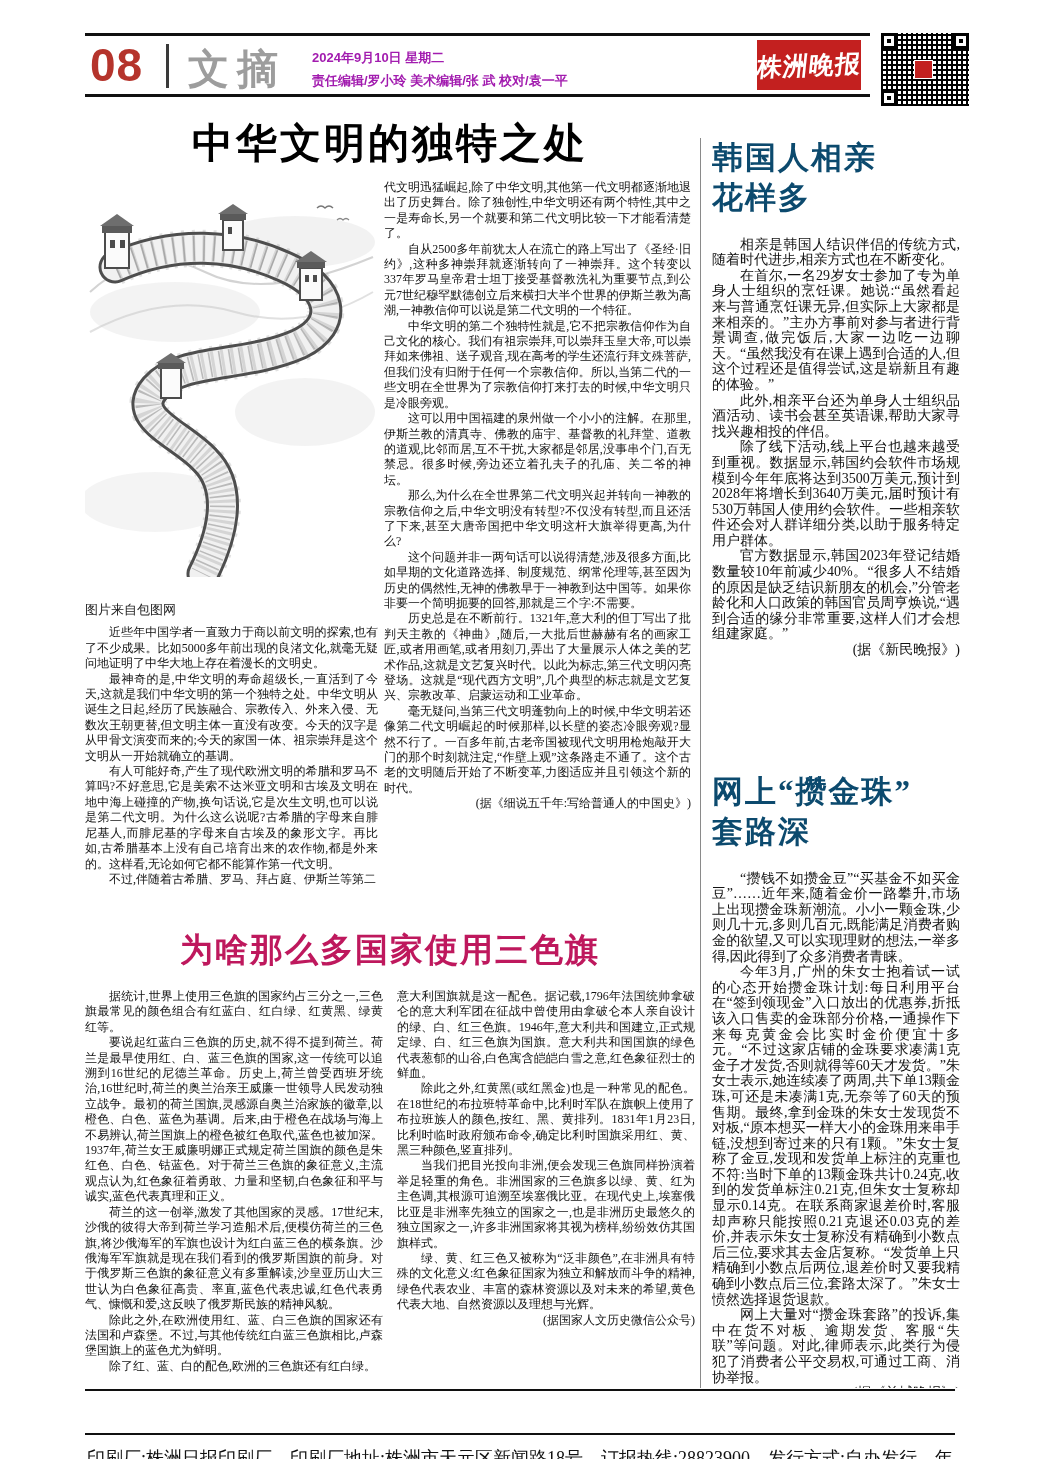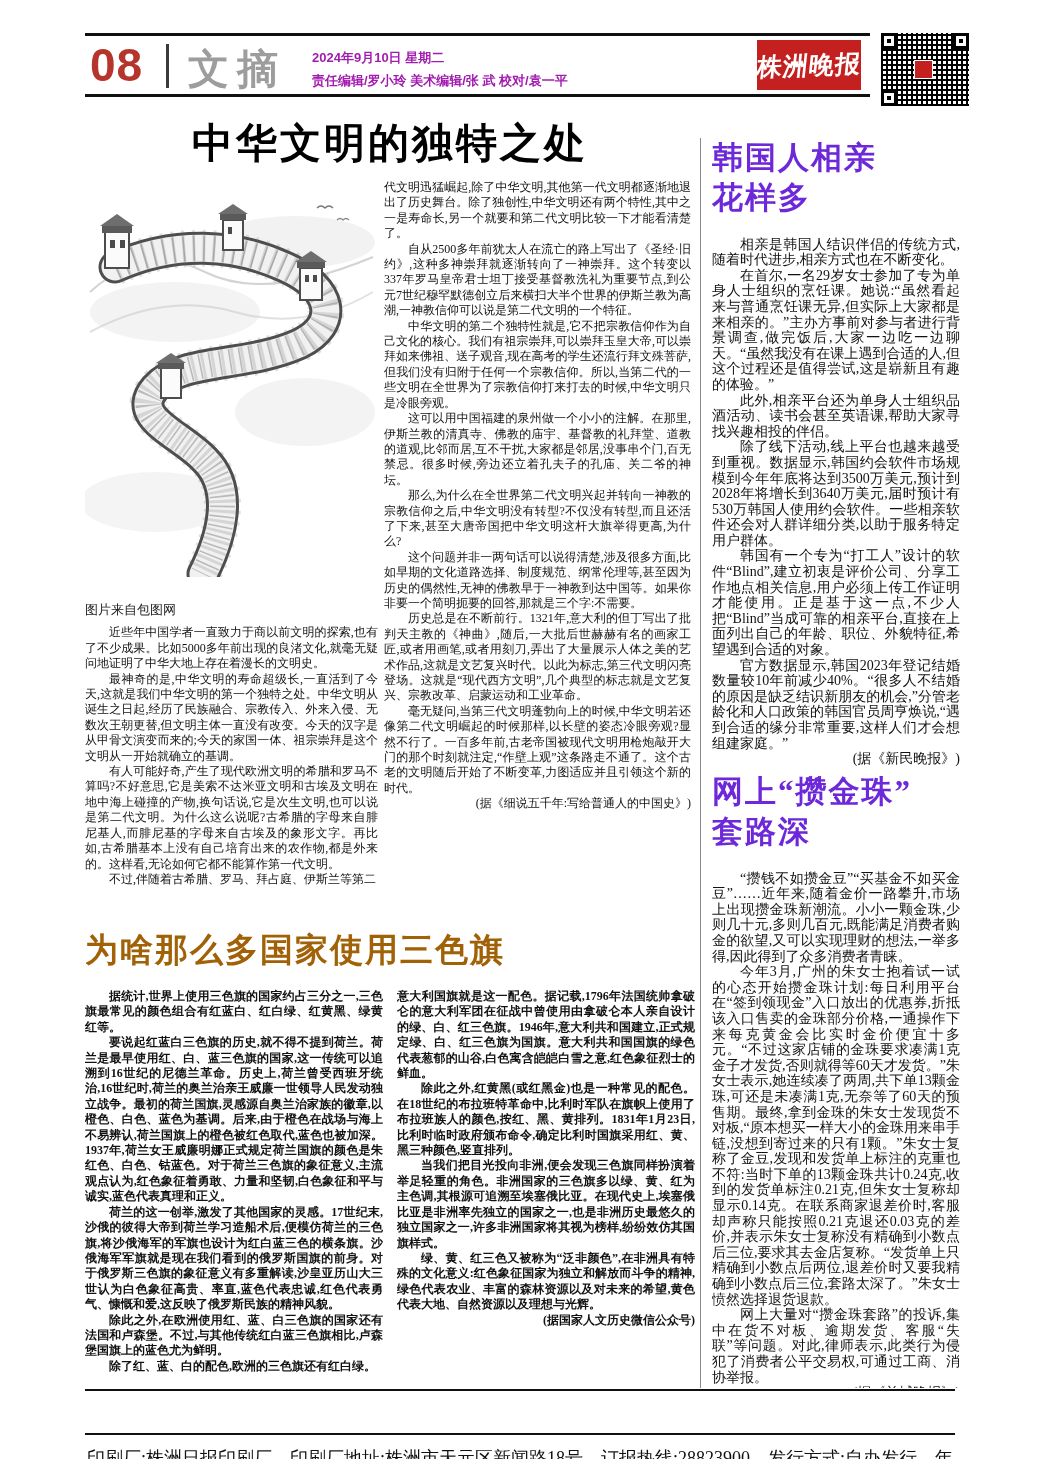--- a/index.html
+++ b/index.html
@@ -42,31 +42,31 @@
       font-family:"Liberation Sans","DejaVu Sans",sans-serif;font-weight:bold;font-size:41px;
       color:#000;letter-spacing:3px;}
   .left-col{position:absolute;left:85px;top:172px;width:293px;height:742px;overflow:hidden;}
   .figure{width:293px;height:428px;}
   .figure svg{display:block;}
   .caption{font-size:13px;color:#222;margin:2px 0 8px 0;}
   .mid-col{position:absolute;left:384px;top:180px;width:307px;height:736px;overflow:hidden;}
 
   
   .flags{position:absolute;left:85px;top:928px;width:610px;height:462px;overflow:hidden;}
-  .flags-title{text-align:left;font-weight:bold;font-size:33px;letter-spacing:2px;color:#a16207;
+  .flags-title{text-align:center;font-weight:bold;font-size:33px;letter-spacing:2px;color:#be185d;
       font-family:"Liberation Serif","DejaVu Serif",serif;margin:0 0 16px 0;}
-  .flags-cols{display:flex;gap:14px;font-weight:bold;}
+  .flags-cols{display:flex;gap:14px;}
   .flags-col{flex:1;height:392px;overflow:hidden;}
 
   
   .v-div{position:absolute;left:700px;top:138px;width:1px;height:1250px;background:#8a8a8a;}
   .side-art{position:absolute;left:712px;width:248px;overflow:hidden;}
   .korea{top:138px;height:628px;}
   .gold{top:772px;height:616px;}
-  .side-title{font-weight:bold;font-size:31px;line-height:1.3;letter-spacing:2px;color:#6d28d9;
+  .side-title{font-weight:bold;font-size:31px;line-height:1.3;letter-spacing:2px;color:#0c4a6e;
       font-family:"Liberation Serif","DejaVu Serif",serif;margin:0 0 18px 0;}
 
   
   .ft-rule-top{left:85px;top:1389px;width:870px;height:2px;}
   .ft-rule-bot{left:85px;top:1433px;width:870px;height:2px;}
   .footer-line{position:absolute;left:85px;top:1399px;width:870px;text-align:center;
       font-size:18px;color:#111;margin-top:47px;}
 </style>
 </head>
 <body>
@@ -185,21 +185,20 @@
 
   <div class="side-art korea art side-text">
     <h2 class="side-title">
       <span>韩国人相亲</span><br>
       <span>花样多</span>
     </h2>
     <p>相亲是韩国人结识伴侣的传统方式,随着时代进步,相亲方式也在不断变化。</p>
     <p>在首尔,一名29岁女士参加了专为单身人士组织的烹饪课。她说:“虽然看起来与普通烹饪课无异,但实际上大家都是来相亲的。”主办方事前对参与者进行背景调查,做完饭后,大家一边吃一边聊天。“虽然我没有在课上遇到合适的人,但这个过程还是值得尝试,这是崭新且有趣的体验。”</p>
     <p>此外,相亲平台还为单身人士组织品酒活动、读书会甚至英语课,帮助大家寻找兴趣相投的伴侣。</p>
     <p>除了线下活动,线上平台也越来越受到重视。数据显示,韩国约会软件市场规模到今年年底将达到3500万美元,预计到2028年将增长到3640万美元,届时预计有530万韩国人使用约会软件。一些相亲软件还会对人群详细分类,以助于服务特定用户群体。</p>
-    <p>韩国有一个专为“打工人”设计的软件“Blind”,建立初衷是评价公司、分享工作地点相关信息,用户必须上传工作证明才能使用。正是基于这一点,不少人把“Blind”当成可靠的相亲平台,直接在上面列出自己的年龄、职位、外貌特征,希望遇到合适的对象。</p>
     <p>官方数据显示,韩国2023年登记结婚数量较10年前减少40%。“很多人不结婚的原因是缺乏结识新朋友的机会,”分管老龄化和人口政策的韩国官员周亨焕说,“遇到合适的缘分非常重要,这样人们才会想组建家庭。”</p>
     <p class="src">(据《新民晚报》)</p>
   </div>
 
   <div class="side-art gold art side-text">
     <h2 class="side-title">
       <span>网上“攒金珠”</span><br>
       <span>套路深</span>
     </h2>
     <p>“攒钱不如攒金豆”“买基金不如买金豆”……近年来,随着金价一路攀升,市场上出现攒金珠新潮流。小小一颗金珠,少则几十元,多则几百元,既能满足消费者购金的欲望,又可以实现理财的想法,一举多得,因此得到了众多消费者青睐。</p>

